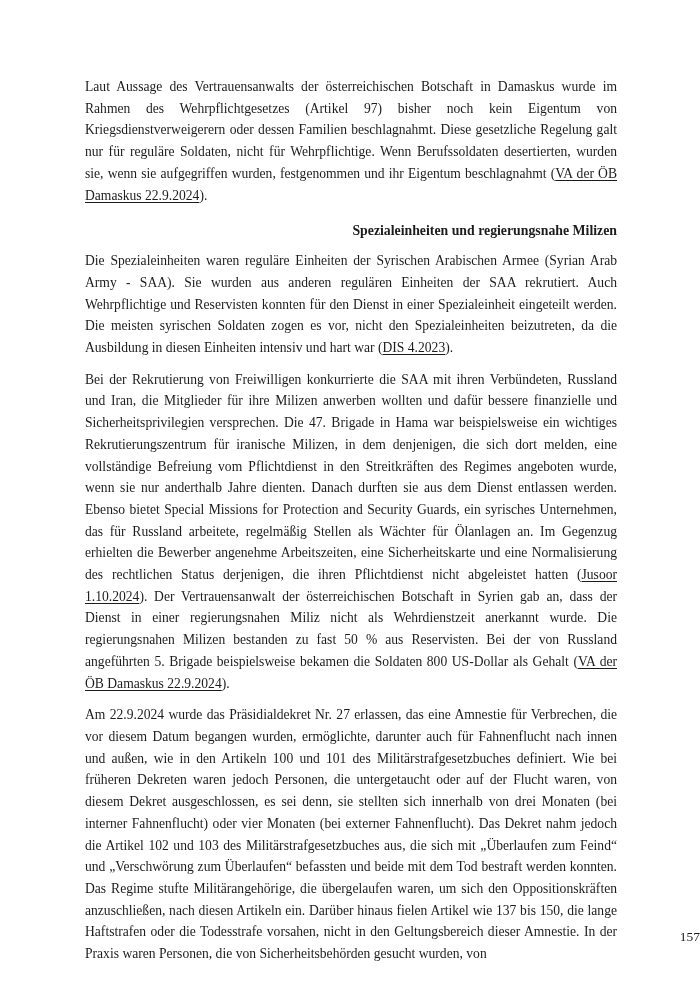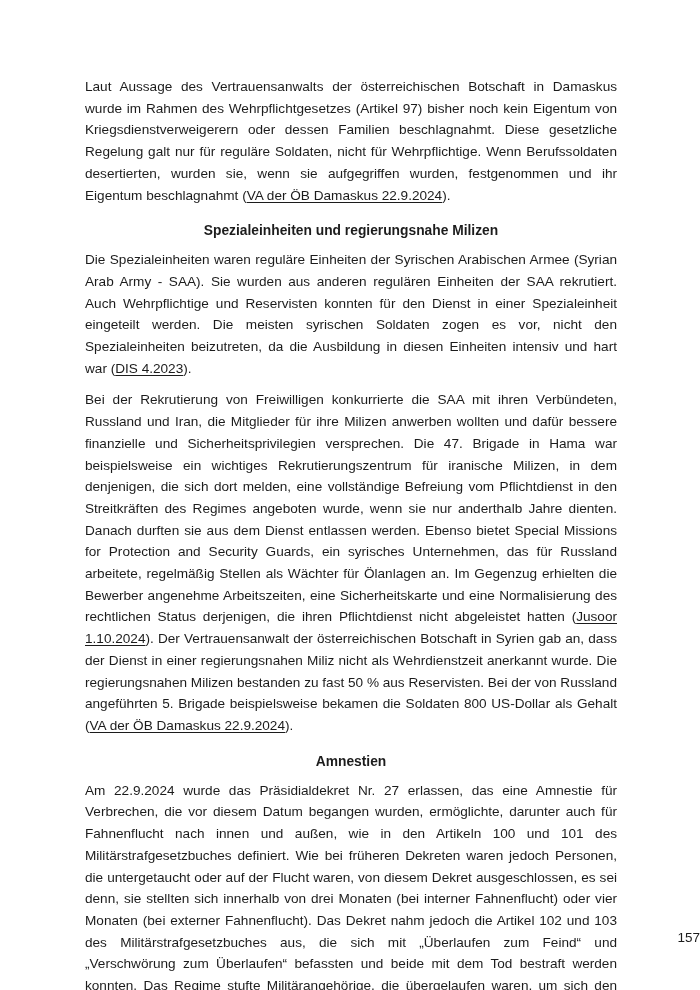--- a/index.html
+++ b/index.html
@@ -5,41 +5,41 @@
   html, body {
     margin: 0;
     padding: 0;
     background: #ffffff;
   }
   .page {
     position: relative;
     width: 700px;
     height: 990px;
     background: #ffffff;
-    font-family: Liberation Sans, sans-serif;
+    font-family: Liberation Serif, serif;
     color: #1c1c1c;
     overflow: hidden;
   }
   .content {
     position: absolute;
     left: 85px;
     top: 76px;
     width: 532px;
   }
   p.para {
     font-size: 13.6px;
     line-height: 21.7px;
     text-align: justify;
     margin: 0 0 10px 0;
   }
   h2.section-heading {
     font-size: 13.8px;
     font-weight: bold;
     margin: 17px 0 11px 0;
-    text-align: center;
+    text-align: right;
   }
   .cite {
     color: inherit;
     text-decoration: underline;
     text-underline-offset: 2px;
     cursor: pointer;
   }
   .page-number {
     position: absolute;
     bottom: 45px;
@@ -57,20 +57,19 @@
   <div class="content">
 
     <p class="para"><span>Laut Aussage des Vertrauensanwalts der österreichischen Botschaft in Damaskus wurde im Rahmen des Wehrpflichtgesetzes (Artikel 97) bisher noch kein Eigentum von Kriegsdienstverweigerern oder dessen Familien beschlagnahmt. Diese gesetzliche Regelung galt nur für reguläre Soldaten, nicht für Wehrpflichtige. Wenn Berufssoldaten desertierten, wurden sie, wenn sie aufgegriffen wurden, festgenommen und ihr Eigentum beschlagnahmt (</span><a class="cite">VA der ÖB Damaskus 22.9.2024</a><span>).</span></p>
 
     <h2 class="section-heading">Spezialeinheiten und regierungsnahe Milizen</h2>
 
     <p class="para"><span>Die Spezialeinheiten waren reguläre Einheiten der Syrischen Arabischen Armee (Syrian Arab Army - SAA). Sie wurden aus anderen regulären Einheiten der SAA rekrutiert. Auch Wehrpflichtige und Reservisten konnten für den Dienst in einer Spezialeinheit eingeteilt werden. Die meisten syrischen Soldaten zogen es vor, nicht den Spezialeinheiten beizutreten, da die Ausbildung in diesen Einheiten intensiv und hart war (</span><a class="cite">DIS 4.2023</a><span>).</span></p>
 
     <p class="para"><span>Bei der Rekrutierung von Freiwilligen konkurrierte die SAA mit ihren Verbündeten, Russland und Iran, die Mitglieder für ihre Milizen anwerben wollten und dafür bessere finanzielle und Sicherheitsprivilegien versprechen. Die 47. Brigade in Hama war beispielsweise ein wichtiges Rekrutierungszentrum für iranische Milizen, in dem denjenigen, die sich dort melden, eine vollständige Befreiung vom Pflichtdienst in den Streitkräften des Regimes angeboten wurde, wenn sie nur anderthalb Jahre dienten. Danach durften sie aus dem Dienst entlassen werden. Ebenso bietet Special Missions for Protection and Security Guards, ein syrisches Unternehmen, das für Russland arbeitete, regelmäßig Stellen als Wächter für Ölanlagen an. Im Gegenzug erhielten die Bewerber angenehme Arbeitszeiten, eine Sicherheitskarte und eine Normalisierung des rechtlichen Status derjenigen, die ihren Pflichtdienst nicht abgeleistet hatten (</span><a class="cite">Jusoor 1.10.2024</a><span>). Der Vertrauensanwalt der österreichischen Botschaft in Syrien gab an, dass der Dienst in einer regierungsnahen Miliz nicht als Wehrdienstzeit anerkannt wurde. Die regierungsnahen Milizen bestanden zu fast 50 % aus Reservisten. Bei der von Russland angeführten 5. Brigade beispielsweise bekamen die Soldaten 800 US-Dollar als Gehalt (</span><a class="cite">VA der ÖB Damaskus 22.9.2024</a><span>).</span></p>
 
-    <h2 class="section-heading">Amnestien</h2>
 
     <p class="para"><span>Am 22.9.2024 wurde das Präsidialdekret Nr. 27 erlassen, das eine Amnestie für Verbrechen, die vor diesem Datum begangen wurden, ermöglichte, darunter auch für Fahnenflucht nach innen und außen, wie in den Artikeln 100 und 101 des Militärstrafgesetzbuches definiert. Wie bei früheren Dekreten waren jedoch Personen, die untergetaucht oder auf der Flucht waren, von diesem Dekret ausgeschlossen, es sei denn, sie stellten sich innerhalb von drei Monaten (bei interner Fahnenflucht) oder vier Monaten (bei externer Fahnenflucht). Das Dekret nahm jedoch die Artikel 102 und 103 des Militärstrafgesetzbuches aus, die sich mit „Überlaufen zum Feind“ und „Verschwörung zum Überlaufen“ befassten und beide mit dem Tod bestraft werden konnten. Das Regime stufte Militärangehörige, die übergelaufen waren, um sich den Oppositionskräften anzuschließen, nach diesen Artikeln ein. Darüber hinaus fielen Artikel wie 137 bis 150, die lange Haftstrafen oder die Todesstrafe vorsahen, nicht in den Geltungsbereich dieser Amnestie. In der Praxis waren Personen, die von Sicherheitsbehörden gesucht wurden, von</span></p>
 
   </div>
 
   <div class="page-number">157</div>
 </div>
 
 </body></html>

